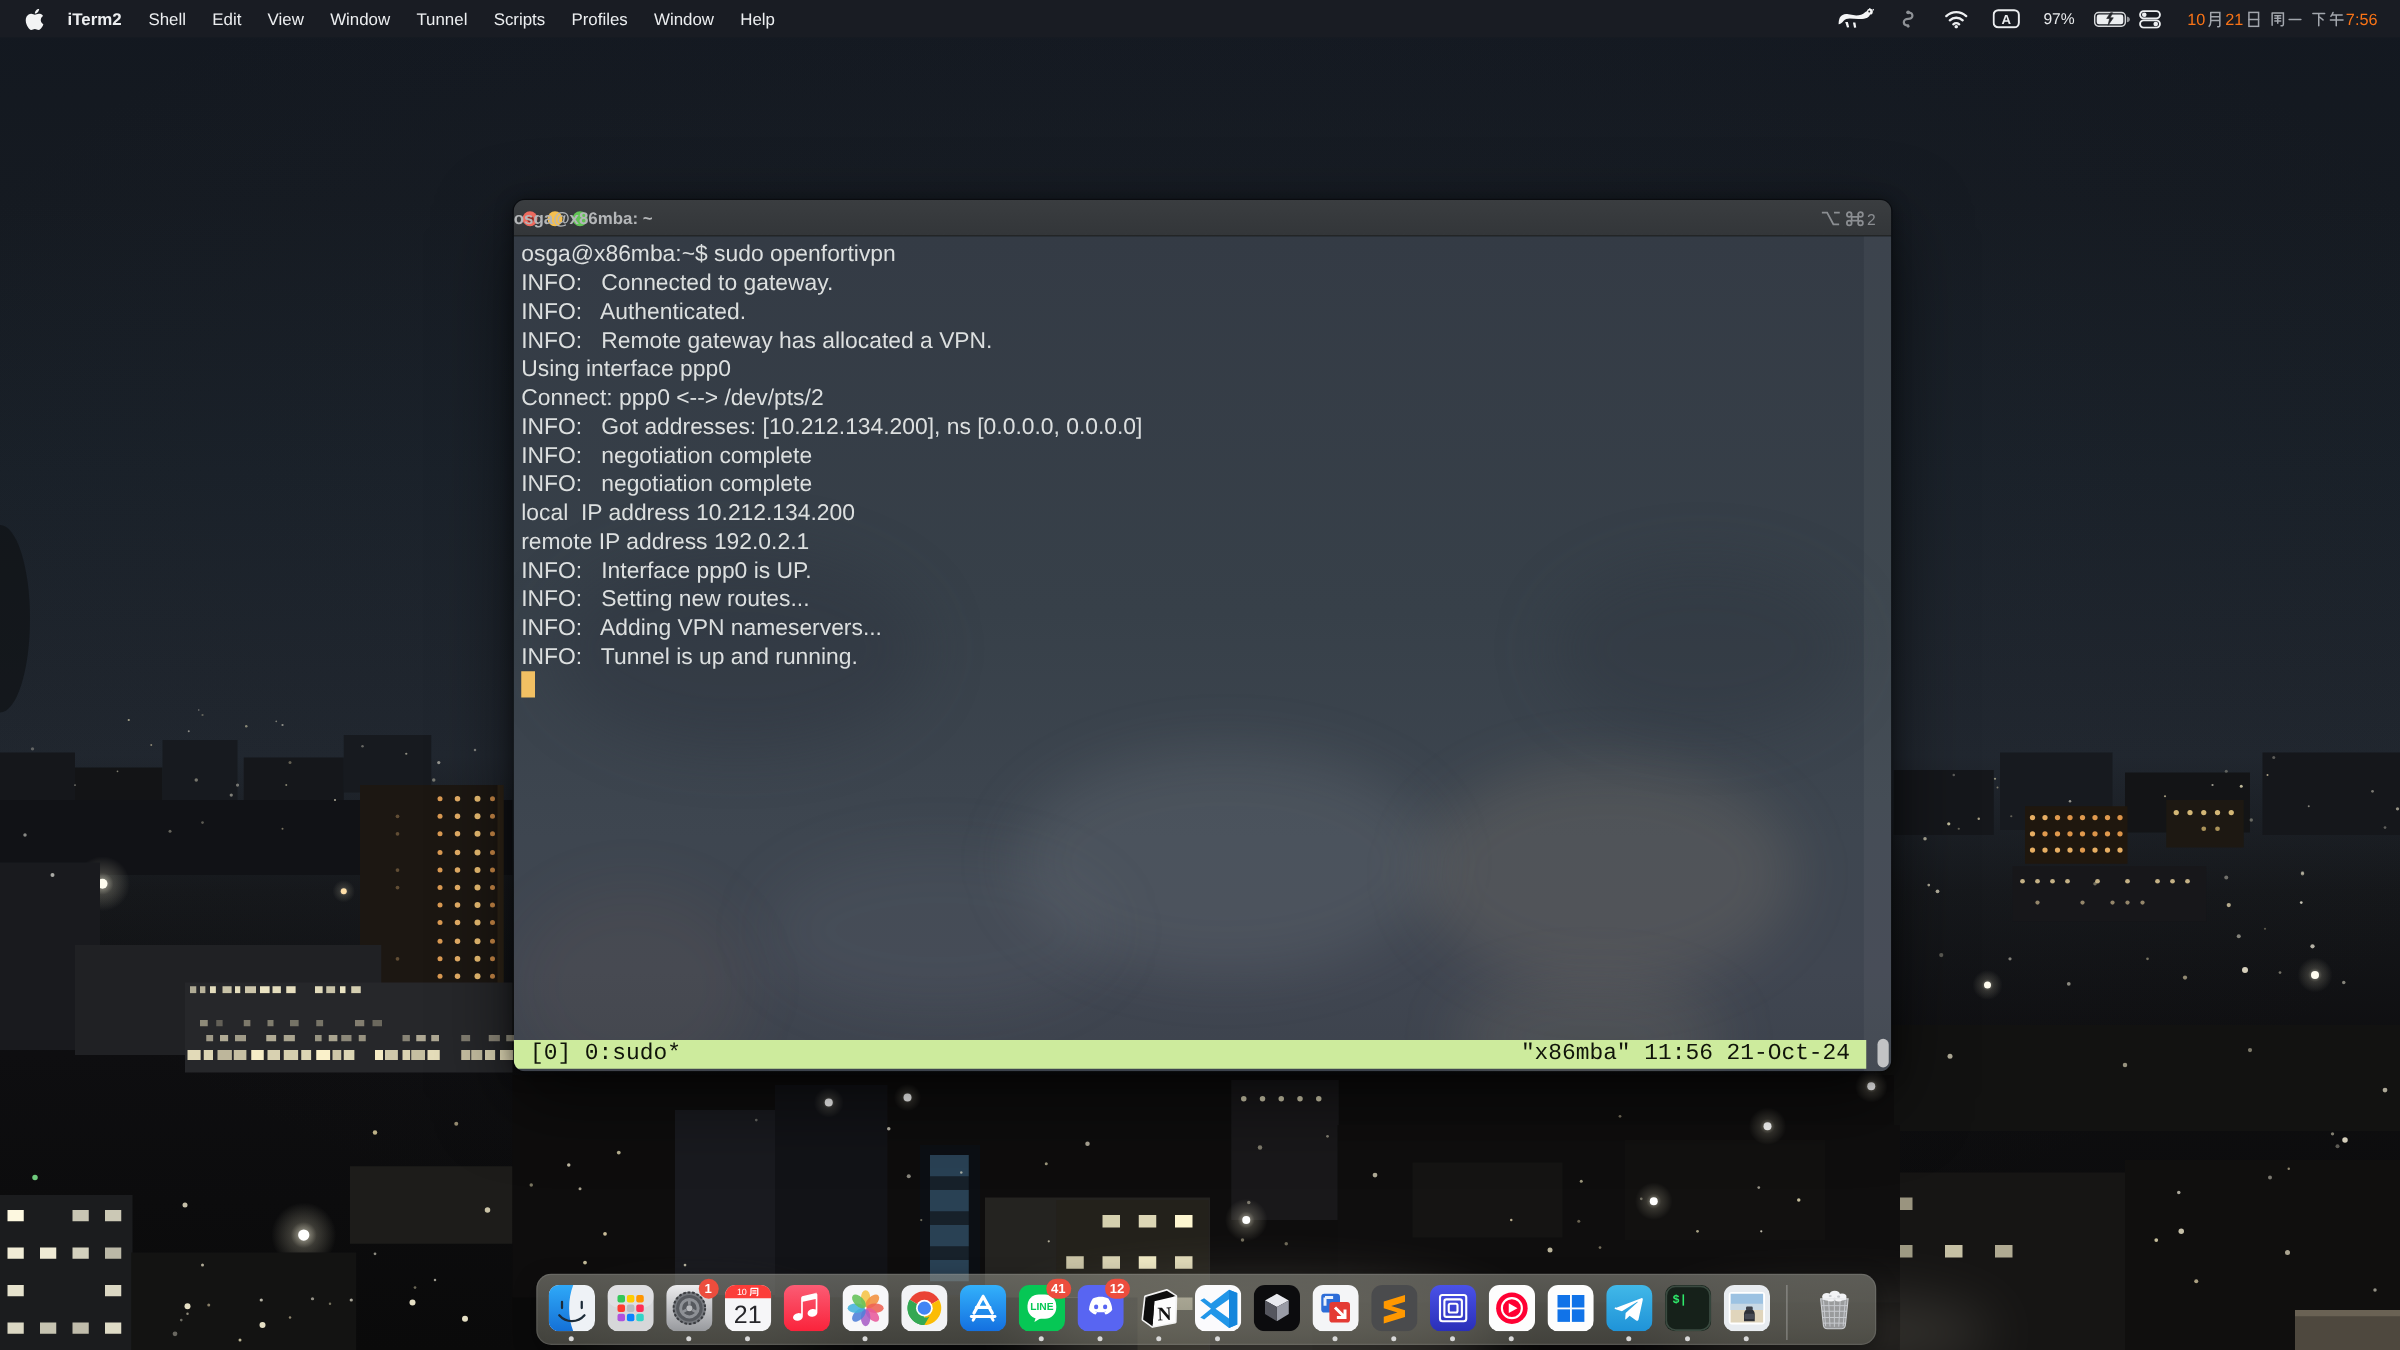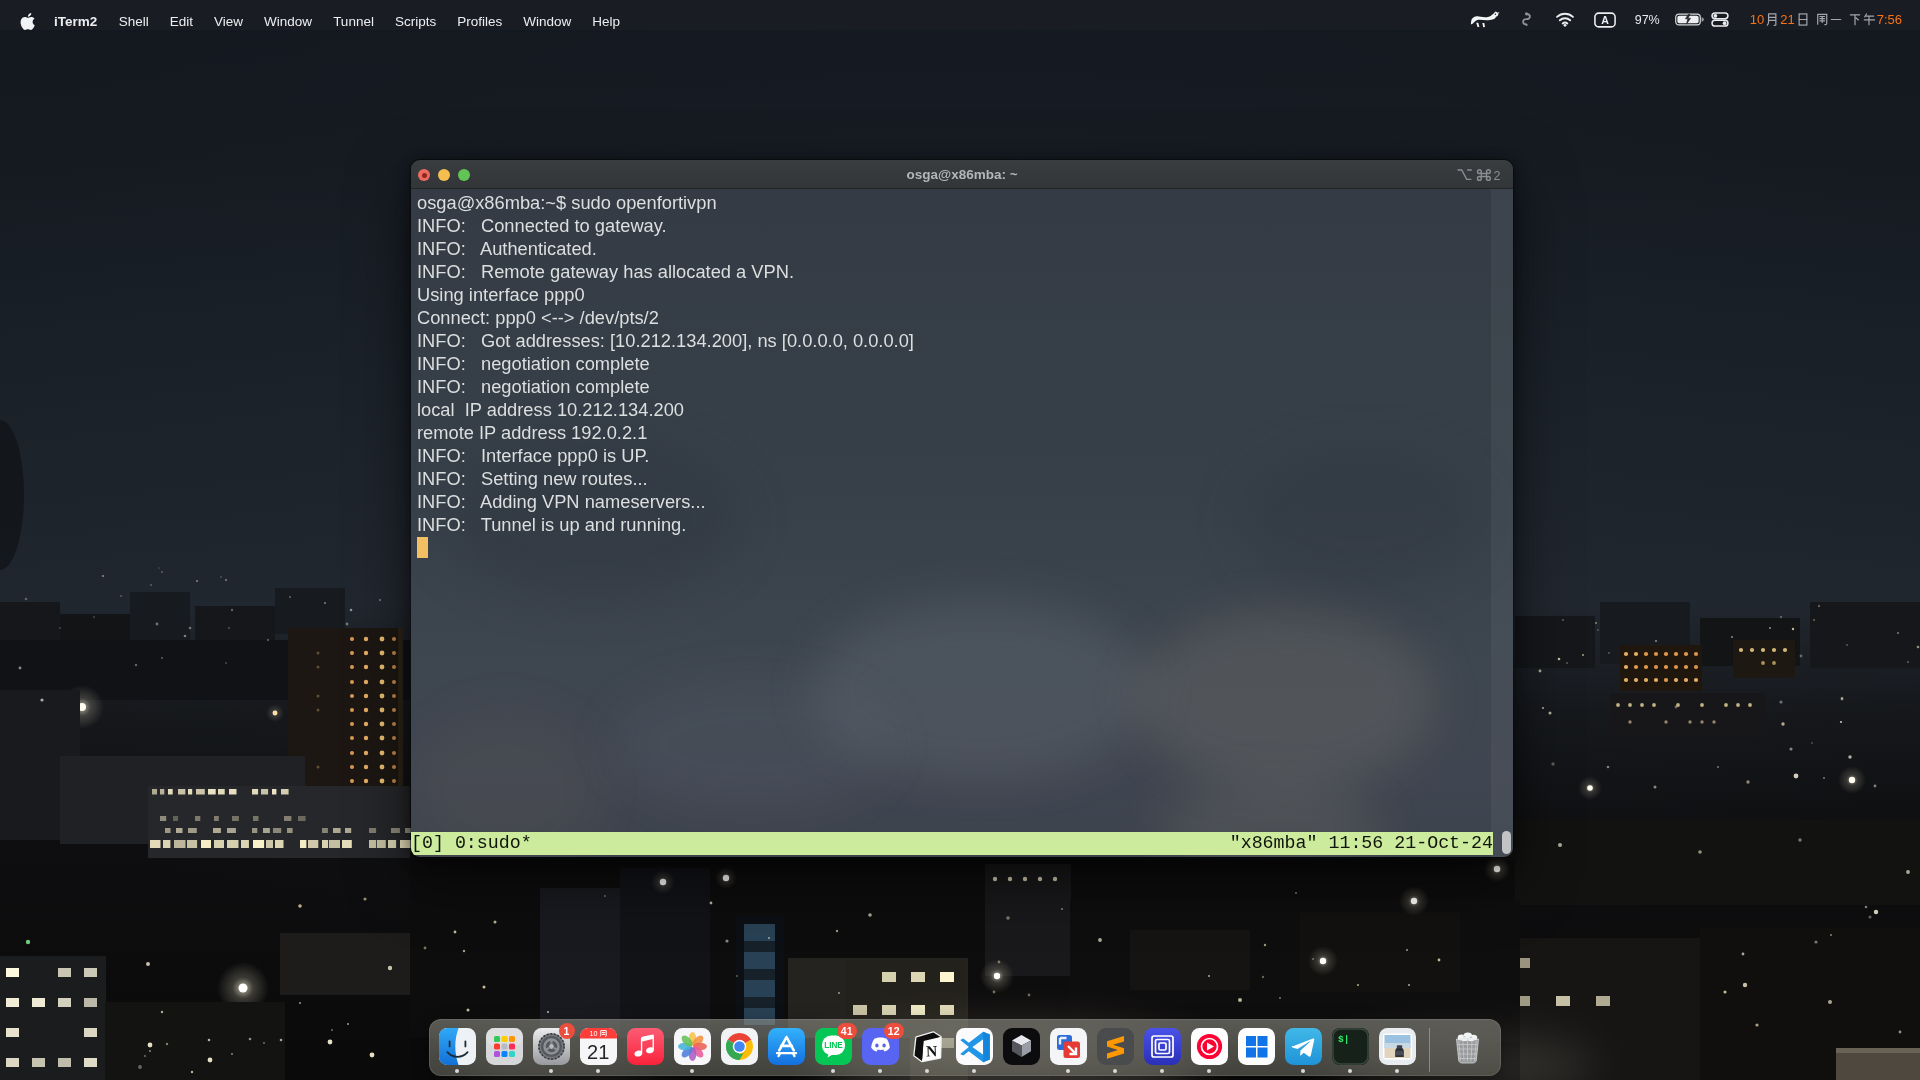--- a/index.html
+++ b/index.html
@@ -3,51 +3,51 @@
 <style>
 *{margin:0;padding:0;box-sizing:border-box}
 html,body{width:1920px;height:1080px;overflow:hidden;background:#0c0e13;font-family:"Liberation Sans",sans-serif}
 #stage{position:relative;width:1920px;height:1080px;overflow:hidden;
  background:
   radial-gradient(1500px 800px at 50% 42%, rgba(46,54,68,0.16), rgba(0,0,0,0) 75%),
   linear-gradient(180deg,#131820 0%,#151a21 15%,#192028 35%,#1e242c 50%,#20262e 56%,#15171a 66%,#0e0e10 78%,#0a0a0a 100%);}
 .bgsvg{position:absolute;left:0;top:0}
 
 #menubar{position:absolute;left:0;top:0;width:1920px;height:30px;background:#191c23;color:#eceef0;
- display:flex;align-items:flex-end;font-size:13.5px}
+ display:flex;align-items:center;font-size:13.5px}
 #menubar .l{display:flex;align-items:center}
 #menubar .item{padding:0 10.5px}
 #menubar .apple{padding:0 12px 0 20px;display:flex;align-items:center}
 #menubar .app{font-weight:bold;padding:0 11px 0 7px}
 #menubar .r{margin-left:auto;display:flex;align-items:center;gap:0}
 #menubar .ric{display:flex;align-items:center}
 #menubar .date{color:#f97316;padding:0 18px 0 0;font-size:13px;display:flex;align-items:center;gap:2px}
 #menubar .pct{color:#e8eaec;font-size:12.5px;margin-right:15px}
 
 #win{position:absolute;left:410px;top:159px;width:1104px;height:699px;border-radius:10px;
  box-shadow:0 22px 60px rgba(0,0,0,0.55), 0 2px 14px rgba(0,0,0,0.4);overflow:hidden;
  border:1px solid rgba(0,0,0,0.55)}
 #tbar{position:absolute;left:0;top:0;width:100%;height:29px;background:linear-gradient(#3a3d40,#333639);
  border-bottom:1px solid #232526}
 .tl{position:absolute;top:9px;width:12px;height:12px;border-radius:50%}
 #tl1{left:7px;background:#ed6a5e}
 #tl1:after{content:"";position:absolute;left:3.5px;top:3.5px;width:5px;height:5px;border-radius:50%;background:#93261c}
 #tl2{left:27px;background:#f5bf4f}
 #tl3{left:47px;background:#61c454}
-#ttitle{position:absolute;left:0;right:0;top:0;height:29px;line-height:29px;text-align:center;
+#ttitle{position:absolute;left:0;right:0;top:0;height:29px;line-height:29px;
  color:#b4b6b8;font-size:13.5px;font-weight:bold}
 #tshort{position:absolute;right:9px;top:0;height:29px;display:flex;align-items:center;color:#898c90;font-size:14px}
 #tbody{position:absolute;left:0;top:29px;width:100%;bottom:0;
  background:linear-gradient(180deg,#343b45 0%,#374049 45%,#3e4650 72%,#404651 88%,#3d434d 100%)}
 .blob{position:absolute;border-radius:50%;filter:blur(22px)}
 #term{position:absolute;left:6px;top:2px;width:1080px;
  font-family:Liberation Sans, sans-serif;font-size:18.3px;line-height:23px;letter-spacing:0;
  color:#dcdfdf;white-space:pre}
 #cursor{display:inline-block;width:11px;height:21px;background:#f2c063;vertical-align:-4px}
-#tmux{position:absolute;left:0;bottom:2px;width:1082px;height:23px;background:#cdeb9d;color:#10140a;padding:0 0;box-sizing:border-box;
+#tmux{position:absolute;left:0;bottom:2px;width:1082px;height:23px;background:#cdeb9d;color:#10140a;padding:0 13px;box-sizing:border-box;
  font-family:"Liberation Mono",monospace;font-size:18.3px;line-height:23px;white-space:pre;display:flex}
 #tmux .rt{margin-left:auto}
 #sbar{position:absolute;right:0px;top:0px;width:22px;bottom:0;background:rgba(255,255,255,0.045)}
 #sthumb{position:absolute;right:2px;bottom:3px;width:9px;height:23px;border-radius:5px;background:#c2c3c5}
 
 #dock{position:absolute;left:429px;top:1019px;width:1072px;height:57px;border-radius:12px;
  background:linear-gradient(180deg,rgba(152,152,142,0.55),rgba(106,106,96,0.58));
  box-shadow:inset 0 0 0 1px rgba(180,180,180,0.18), 0 6px 18px rgba(0,0,0,0.35);
  display:flex;align-items:flex-start;padding:8.5px 2px 0 4.5px}
 .dicon{position:relative;width:37px;height:37px;margin:0 5px;flex:0 0 auto}

